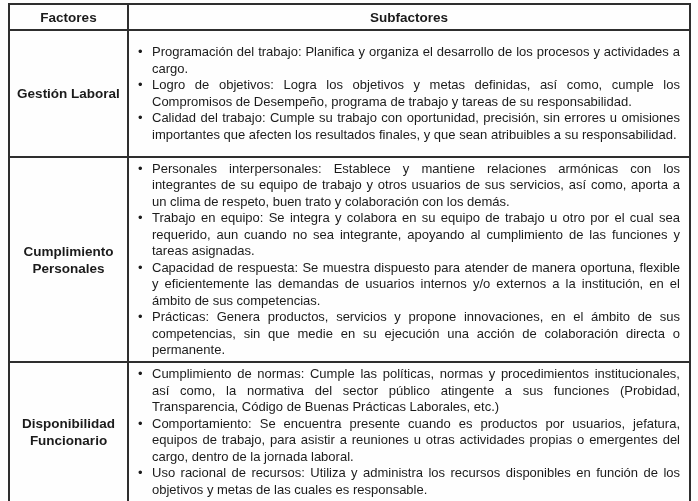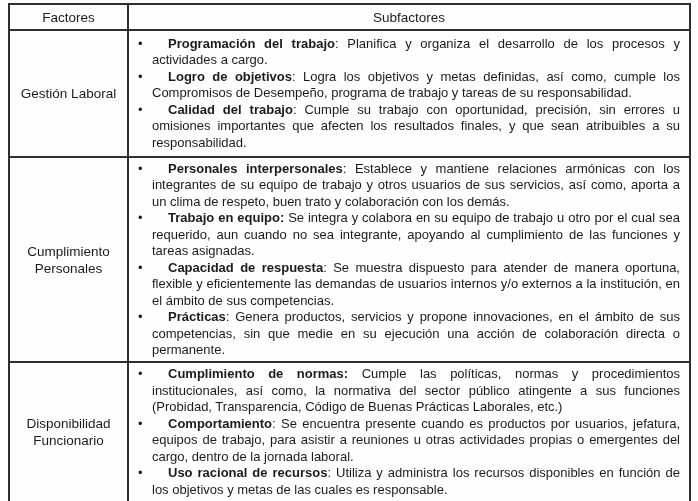--- a/index.html
+++ b/index.html
@@ -22,29 +22,29 @@
     width: 683px;
     margin: 3px 7px 0 8px;
     background: #fefefe;
   }
   .factors-table th,
   .factors-table td {
     border: 2px solid #2e2e2e;
   }
   .factors-table th {
     font-size: 13.5px;
-    font-weight: normal;
+    font-weight: bold;
     text-align: center;
     padding: 3px 2px;
     height: 18px;
     vertical-align: middle;
   }
   td.factor-cell {
     font-size: 13.5px;
-    font-weight: normal;
+    font-weight: bold;
     text-align: center;
     vertical-align: middle;
     padding: 2px;
     line-height: 17px;
   }
   td.sub-cell {
     vertical-align: middle;
     padding: 2px 9px 2px 0;
   }
   .bullet-item {
@@ -54,22 +54,21 @@
     line-height: 16.5px;
     text-align: justify;
   }
   .bullet {
     position: absolute;
     left: 9px;
     top: 0;
     font-size: 13px;
   }
   .sf-bold {
-    font-weight: bold;
-    margin-left: 16px;
+    font-weight: normal;
   }
   
   tr.r0 td { height: 121px; }
   tr.r1 td { height: 199px; }
   tr.r2 td { height: 134px; }
 </style>
 </head>
 <body>
 
 <div class="page">

